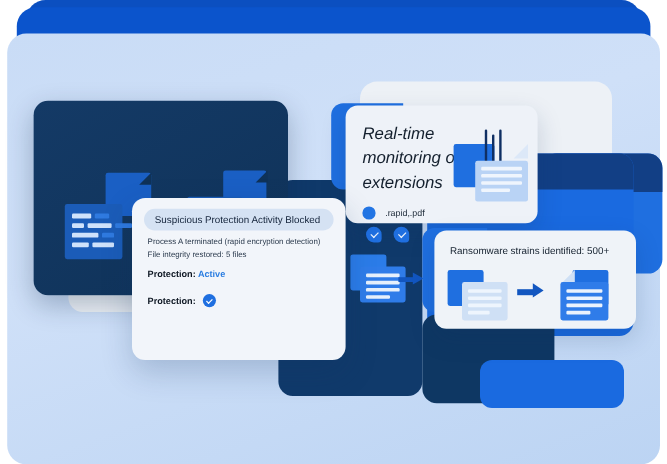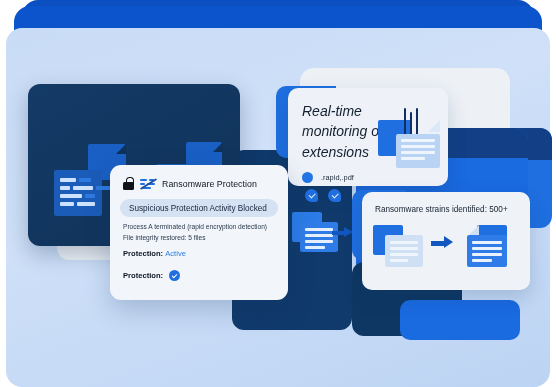--- a/index.html
+++ b/index.html
@@ -126,21 +126,21 @@
   }
   .rp-title{font-size:8.8px;color:#10161d;letter-spacing:.05px;}
 
   .pill{
     margin:9px 10px 0 10px;background:#d5e2f3;border-radius:9px;
     padding:4.5px 9px;font-size:8.2px;color:#13233a;white-space:nowrap;
   }
   .rp-line{margin:6px 0 0 13px;font-size:6.6px;color:#2b3a4d;}
   .rp-line2{margin:4px 0 0 13px;font-size:6.6px;color:#2b3a4d;}
   .rp-prot{margin:8px 0 0 13px;font-size:7.6px;color:#0d1622;font-weight:bold;}
-  .rp-prot .val{color:#2a7de1;font-weight:normal;}
+  .rp-prot .val{color:#2a7de1;font-weight:bold;}
   .rp-prot2{margin:12px 0 0 13px;font-size:7.6px;color:#0d1622;font-weight:bold;display:flex;align-items:center;gap:6px;}
   .check-badge{
     width:11px;height:11px;border-radius:50%;background:#1f6fe0;
     display:inline-flex;align-items:center;justify-content:center;
   }
   .check-badge::after{
     content:"";width:4px;height:2px;border-left:1.6px solid #fff;border-bottom:1.6px solid #fff;
     transform:rotate(-45deg);margin-top:-1px;
   }
 
@@ -194,21 +194,21 @@
     position:absolute;left:12px;top:0;width:0;height:0;
     border-top:5.5px solid transparent;border-bottom:5.5px solid transparent;border-left:9px solid #1256c0;
   }
 
   
   .strains-accent{
     position:absolute;left:352px;top:190px;width:54px;height:70px;
     background:#1f6fe0;border-radius:10px 0 0 10px;
   }
   .strains{
-    left:362px;top:192px;width:168px;height:98px;
+    left:362px;top:192px;width:168px;height:82px;
     background:#eff3f8;border-radius:10px;
     box-shadow:0 8px 20px rgba(18,50,95,.18);
   }
   .strains-title{padding:13px 0 0 13px;font-size:8.2px;color:#14202e;}
   .strains-art{position:absolute;left:373px;top:225px;width:150px;height:58px;}
   .sa-sq{position:absolute;background:#1f6fe0;border-radius:2px;}
   .sa-doc{position:absolute;border-radius:2px;}
   .sa-doc i{position:absolute;left:5px;height:2.6px;border-radius:1px;display:block;}
   .sa-fold{position:absolute;width:0;height:0;}
   .sa-arrow .shaft{position:absolute;top:4px;width:15px;height:4.5px;background:#1256c0;}
@@ -327,35 +327,20 @@
     <div class="sa-fold" style="left:96px;top:0px;border-left:10px solid transparent;border-bottom:10px solid #cfe0f5;"></div>
     <div class="sa-doc" style="left:94px;top:10px;width:40px;height:32px;background:#2f7ce9;">
       <i style="top:6px;width:30px;background:#eaf2fd;"></i>
       <i style="top:12px;width:30px;background:#eaf2fd;"></i>
       <i style="top:18px;width:30px;background:#eaf2fd;"></i>
       <i style="top:24px;width:20px;background:#eaf2fd;"></i>
     </div>
   </div>
 
   <div class="card ransom">
-    <div class="rp-head">
-      <span class="lock-black">
-        <span class="shackle"></span>
-          <span class="body"></span>
-      </span>
-      <span class="crossed">
-        <i style="left:0;top:1px;width:7px;"></i>
-        <i style="left:9px;top:1px;width:5px;"></i>
-        <i style="left:0;top:5px;width:5px;"></i>
-        <i style="left:7px;top:5px;width:8px;"></i>
-        <i style="left:2px;top:9px;width:9px;"></i>
-        <span class="slash"></span>
-      </span>
-      <span class="rp-title">Ransomware Protection</span>
-    </div>
 
     <div class="pill">Suspicious Protection Activity Blocked</div>
 
     <div class="rp-line">Process A terminated (rapid encryption detection)</div>
     <div class="rp-line2">File integrity restored: 5 files</div>
 
     <div class="rp-prot">
       <span>Protection:</span>
       <span class="val">Active</span>
     </div>

